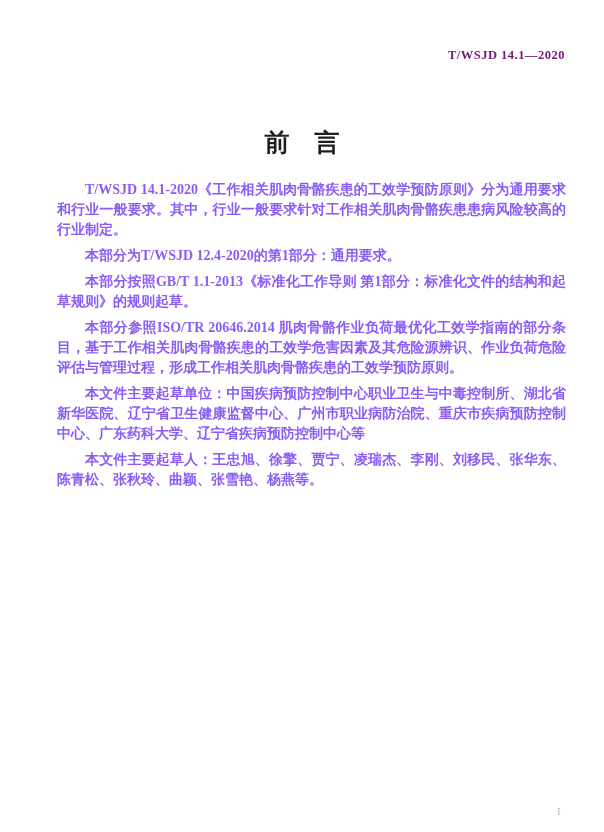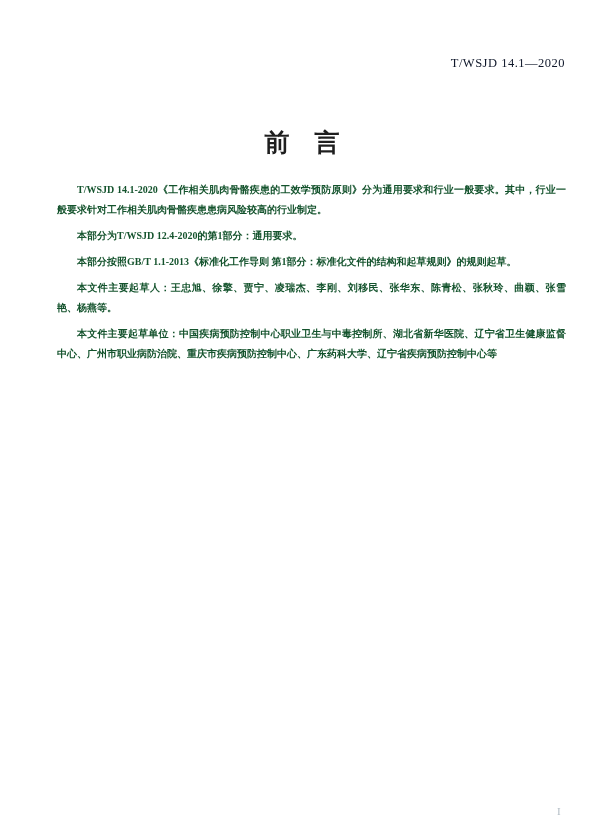--- a/index.html
+++ b/index.html
@@ -8,45 +8,45 @@
     width:604px;height:832px;
     margin:0 auto;
     background:#ffffff;
     font-family:"Liberation Serif","DejaVu Serif",serif;
     color:#272727;
     overflow:hidden;
     box-sizing:border-box;
   }
   .doc-header{
     position:absolute;
-    top:56px;right:39px;
+    top:48px;right:39px;
     font-size:12.5px;
-    font-weight:normal;
+    font-weight:bold;
     letter-spacing:0.5px;
-    color:#0f172a;
+    color:#701a75;
   }
   .doc-title{
     position:absolute;
     top:126px;left:0;
     width:100%;
     text-align:center;
     font-family:"Liberation Sans","DejaVu Sans",sans-serif;
     font-size:25px;
     font-weight:bold;
     color:#1e1e1e;
     margin:0;
   }
   .doc-body{
     position:absolute;
     top:180px;left:57px;right:38px;
-    font-size:10px;
+    font-size:14px;
     line-height:20px;
     text-align:justify;
     font-weight:600;
-    color:#14532d;
+    color:#8b5cf6;
   }
   .doc-body p{
     margin:0 0 6px 0;
     text-indent:2em;
   }
   .page-number{
     position:absolute;
     left:557px;top:805px;
     font-size:11px;
     color:#b3bdc5;
@@ -58,19 +58,20 @@
 <div class="page">
 
   <div class="doc-header">T/WSJD 14.1—2020</div>
 
   <h1 class="doc-title">前　言</h1>
 
   <div class="doc-body">
     <p>T/WSJD 14.1-2020《工作相关肌肉骨骼疾患的工效学预防原则》分为通用要求和行业一般要求。其中，行业一般要求针对工作相关肌肉骨骼疾患患病风险较高的行业制定。</p>
     <p>本部分为T/WSJD 12.4-2020的第1部分：通用要求。</p>
     <p>本部分按照GB/T 1.1-2013《标准化工作导则 第1部分：标准化文件的结构和起草规则》的规则起草。</p>
+    <p>本部分参照ISO/TR 20646.2014 肌肉骨骼作业负荷最优化工效学指南的部分条目，基于工作相关肌肉骨骼疾患的工效学危害因素及其危险源辨识、作业负荷危险评估与管理过程，形成工作相关肌肉骨骼疾患的工效学预防原则。</p>
+    <p>本文件主要起草单位：中国疾病预防控制中心职业卫生与中毒控制所、湖北省新华医院、辽宁省卫生健康监督中心、广州市职业病防治院、重庆市疾病预防控制中心、广东药科大学、辽宁省疾病预防控制中心等</p>
     <p>本文件主要起草人：王忠旭、徐擎、贾宁、凌瑞杰、李刚、刘移民、张华东、陈青松、张秋玲、曲颖、张雪艳、杨燕等。</p>
-    <p>本文件主要起草单位：中国疾病预防控制中心职业卫生与中毒控制所、湖北省新华医院、辽宁省卫生健康监督中心、广州市职业病防治院、重庆市疾病预防控制中心、广东药科大学、辽宁省疾病预防控制中心等</p>
   </div>
 
   <div class="page-number">I</div>
 
 </div>
 
 </body></html>

